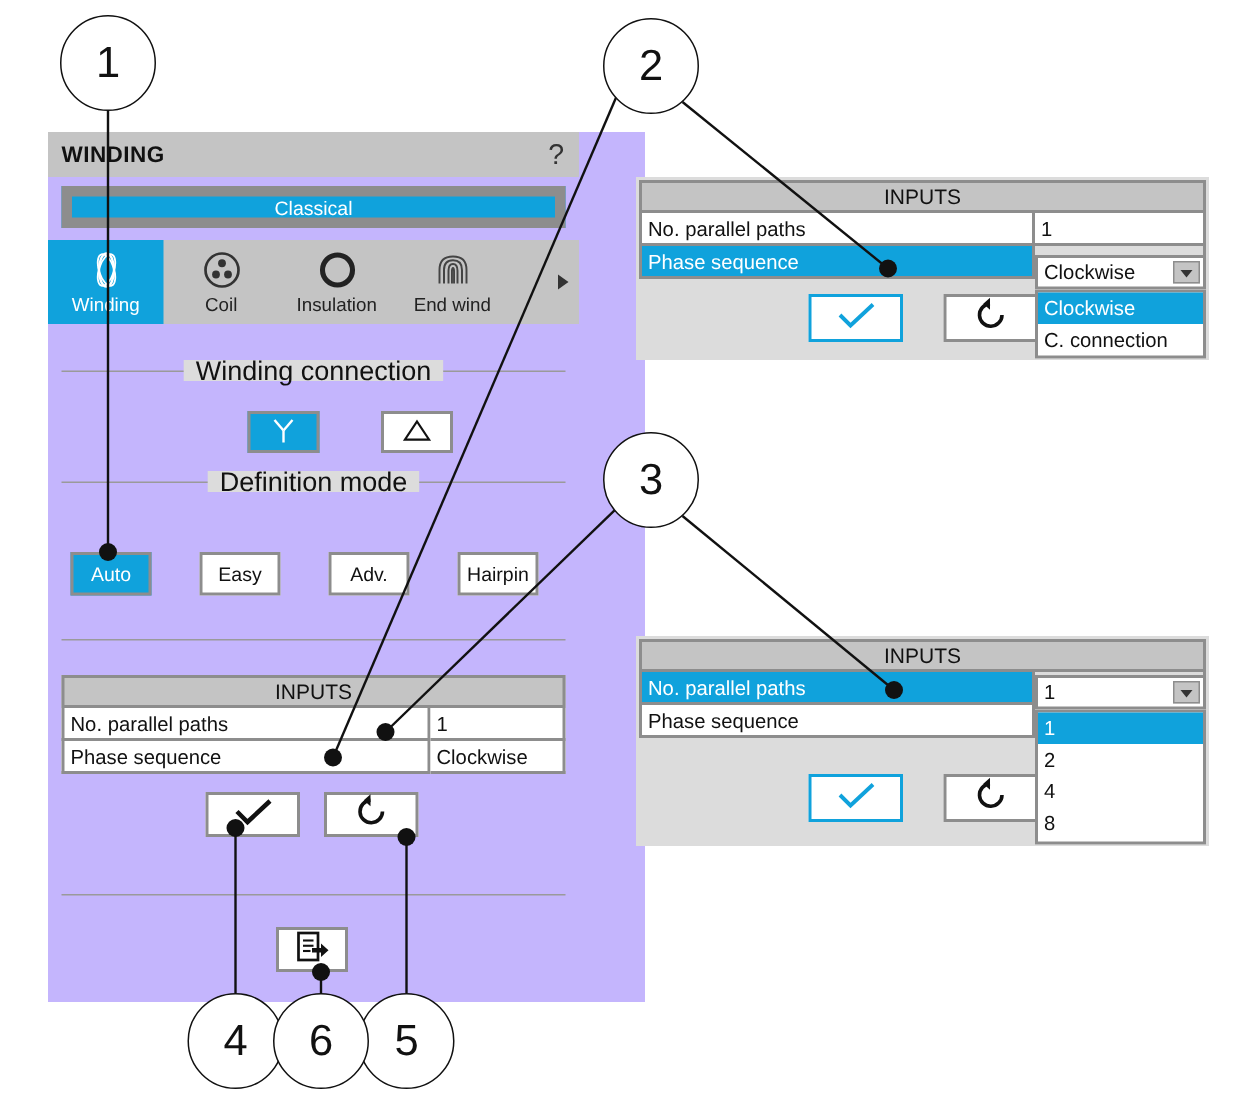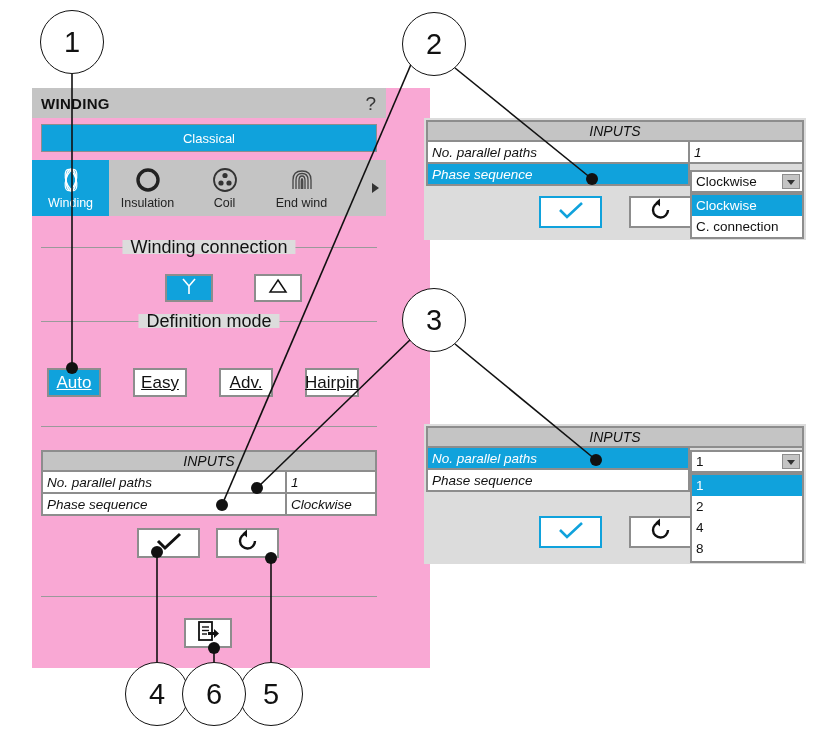--- a/index.html
+++ b/index.html
@@ -9,67 +9,67 @@
     font-family:"Liberation Sans", sans-serif;
     position:relative;
     overflow:hidden;
     -webkit-font-smoothing:antialiased;
   }
   .abs{position:absolute;}
 
   
   #winding-panel{
     left:32px;top:88px;width:398px;height:580px;
-    background:#f9a8d4;
+    background:#c4b5fd;
   }
   .titlebar{
     position:absolute;left:0;top:0;width:354px;height:30px;
     background:#c4c4c4;
     display:flex;align-items:center;
   }
   .titlebar .t-text{
     font-size:15px;font-weight:bold;color:#111;margin-left:9px;letter-spacing:.3px;
   }
   .titlebar .t-help{
     margin-left:auto;margin-right:10px;font-size:19px;color:#333;line-height:1;
   }
 
   
   .typebar{position:absolute;left:9px;top:36px;width:336px;height:28px;display:flex;gap:5px;}
   .typebtn{
-    flex:1;border:1px solid #14532d;display:flex;align-items:center;justify-content:center;
+    flex:1;border:7px solid #14532d;display:flex;align-items:center;justify-content:center;
     font-size:13px;box-sizing:border-box;background:#ffffff;color:#111;
   }
   .typebtn.sel{background:#10a2dc;color:#ffffff;border-color:#8d8d8d;}
 
   
   .tabstrip{position:absolute;left:0;top:72px;width:354px;height:56px;background:#c4c4c4;display:flex;}
   .tab{width:77px;height:56px;display:flex;flex-direction:column;align-items:center;justify-content:flex-start;padding-top:5px;box-sizing:border-box;}
   .tab.sel{background:#10a2dc;}
   .tab .ticon{height:30px;display:flex;align-items:center;justify-content:center;}
   .tab .tlabel{font-size:12.5px;color:#222;margin-top:1px;}
   .tab.sel .tlabel{color:#ffffff;}
   .tabarrow{margin-left:auto;display:flex;align-items:center;justify-content:center;width:22px;}
 
   
   .grp{position:absolute;left:9px;width:336px;height:14px;}
   .grp .line{position:absolute;top:7px;left:0;width:336px;height:1px;background:#9a9a9a;}
   .grp .cap{position:absolute;top:0;left:50%;transform:translateX(-50%);background:#dcdcdc;padding:0 8px;font-size:18px;color:#111;line-height:14px;white-space:nowrap;}
 
   .sqbtn{
     position:absolute;border:2px solid #8d8d8d;background:#ffffff;box-sizing:border-box;
-    display:flex;align-items:center;justify-content:center;font-size:17px;color:#111;text-decoration:underline;
+    display:flex;align-items:center;justify-content:center;font-size:13px;color:#111;
   }
   .sqbtn.sel{background:#10a2dc;color:#ffffff;}
 
   
   .sep{position:absolute;left:9px;width:336px;height:1px;background:#9a9a9a;}
 
   
-  .inputs{position:absolute;background:#dcdcdc;box-sizing:border-box;font-style:italic;}
+  .inputs{position:absolute;background:#dcdcdc;box-sizing:border-box;}
   .inputs .hdr{
     height:22px;background:#c4c4c4;border:2px solid #8d8d8d;box-sizing:border-box;
     display:flex;align-items:center;justify-content:center;font-size:14px;color:#111;
   }
   .irow{display:flex;height:22px;box-sizing:border-box;}
   .icell-l{
     box-sizing:border-box;border:2px solid #8d8d8d;border-top:none;
     background:#ffffff;display:flex;align-items:center;padding-left:4px;
     font-size:13.5px;color:#111;overflow:hidden;white-space:nowrap;
   }
@@ -126,41 +126,41 @@
 
     <div class="tab sel">
       <span class="ticon">
         <svg width="28" height="28" viewBox="0 0 28 28">
           <ellipse cx="14" cy="14" rx="5" ry="11" fill="none" stroke="#ffffff" stroke-width="1.6"></ellipse>
           <ellipse cx="14" cy="14" rx="5" ry="11" fill="none" stroke="#ffffff" stroke-width="1.2" transform="rotate(18 14 14)"></ellipse>
           <ellipse cx="14" cy="14" rx="5" ry="11" fill="none" stroke="#ffffff" stroke-width="1.2" transform="rotate(-18 14 14)"></ellipse>
         </svg>
       </span>
       <span class="tlabel">Winding</span>
-    </div>
-
-    <div class="tab">
-      <span class="ticon">
-        <svg width="28" height="28" viewBox="0 0 28 28">
-          <circle cx="14" cy="14" r="10" fill="none" stroke="#222" stroke-width="3.4"></circle>
-        </svg>
-      </span>
-      <span class="tlabel">Insulation</span>
     </div>
 
     <div class="tab">
       <span class="ticon">
         <svg width="28" height="28" viewBox="0 0 28 28">
           <circle cx="14" cy="14" r="11" fill="none" stroke="#333" stroke-width="1.8"></circle>
           <circle cx="14" cy="9.5" r="2.6" fill="#333"></circle>
           <circle cx="10" cy="17" r="2.6" fill="#333"></circle>
           <circle cx="18" cy="17" r="2.6" fill="#333"></circle>
         </svg>
       </span>
       <span class="tlabel">Coil</span>
+    </div>
+
+    <div class="tab">
+      <span class="ticon">
+        <svg width="28" height="28" viewBox="0 0 28 28">
+          <circle cx="14" cy="14" r="10" fill="none" stroke="#222" stroke-width="3.4"></circle>
+        </svg>
+      </span>
+      <span class="tlabel">Insulation</span>
     </div>
 
     <div class="tab">
       <span class="ticon">
         <svg width="30" height="28" viewBox="0 0 30 28">
           <g fill="none" stroke="#444" stroke-width="1.3">
             <path d="M6 23 V14 Q6 5 15 5 Q24 5 24 14 V23"></path>
             <path d="M9 23 V14 Q9 7.5 15 7.5 Q21 7.5 21 14 V23"></path>
             <path d="M12 23 V14.5 Q12 10 15 10 Q18 10 18 14.5 V23"></path>
             <path d="M14.3 23 V15 Q14.3 12.6 15 12.6 Q15.7 12.6 15.7 15 V23"></path>

